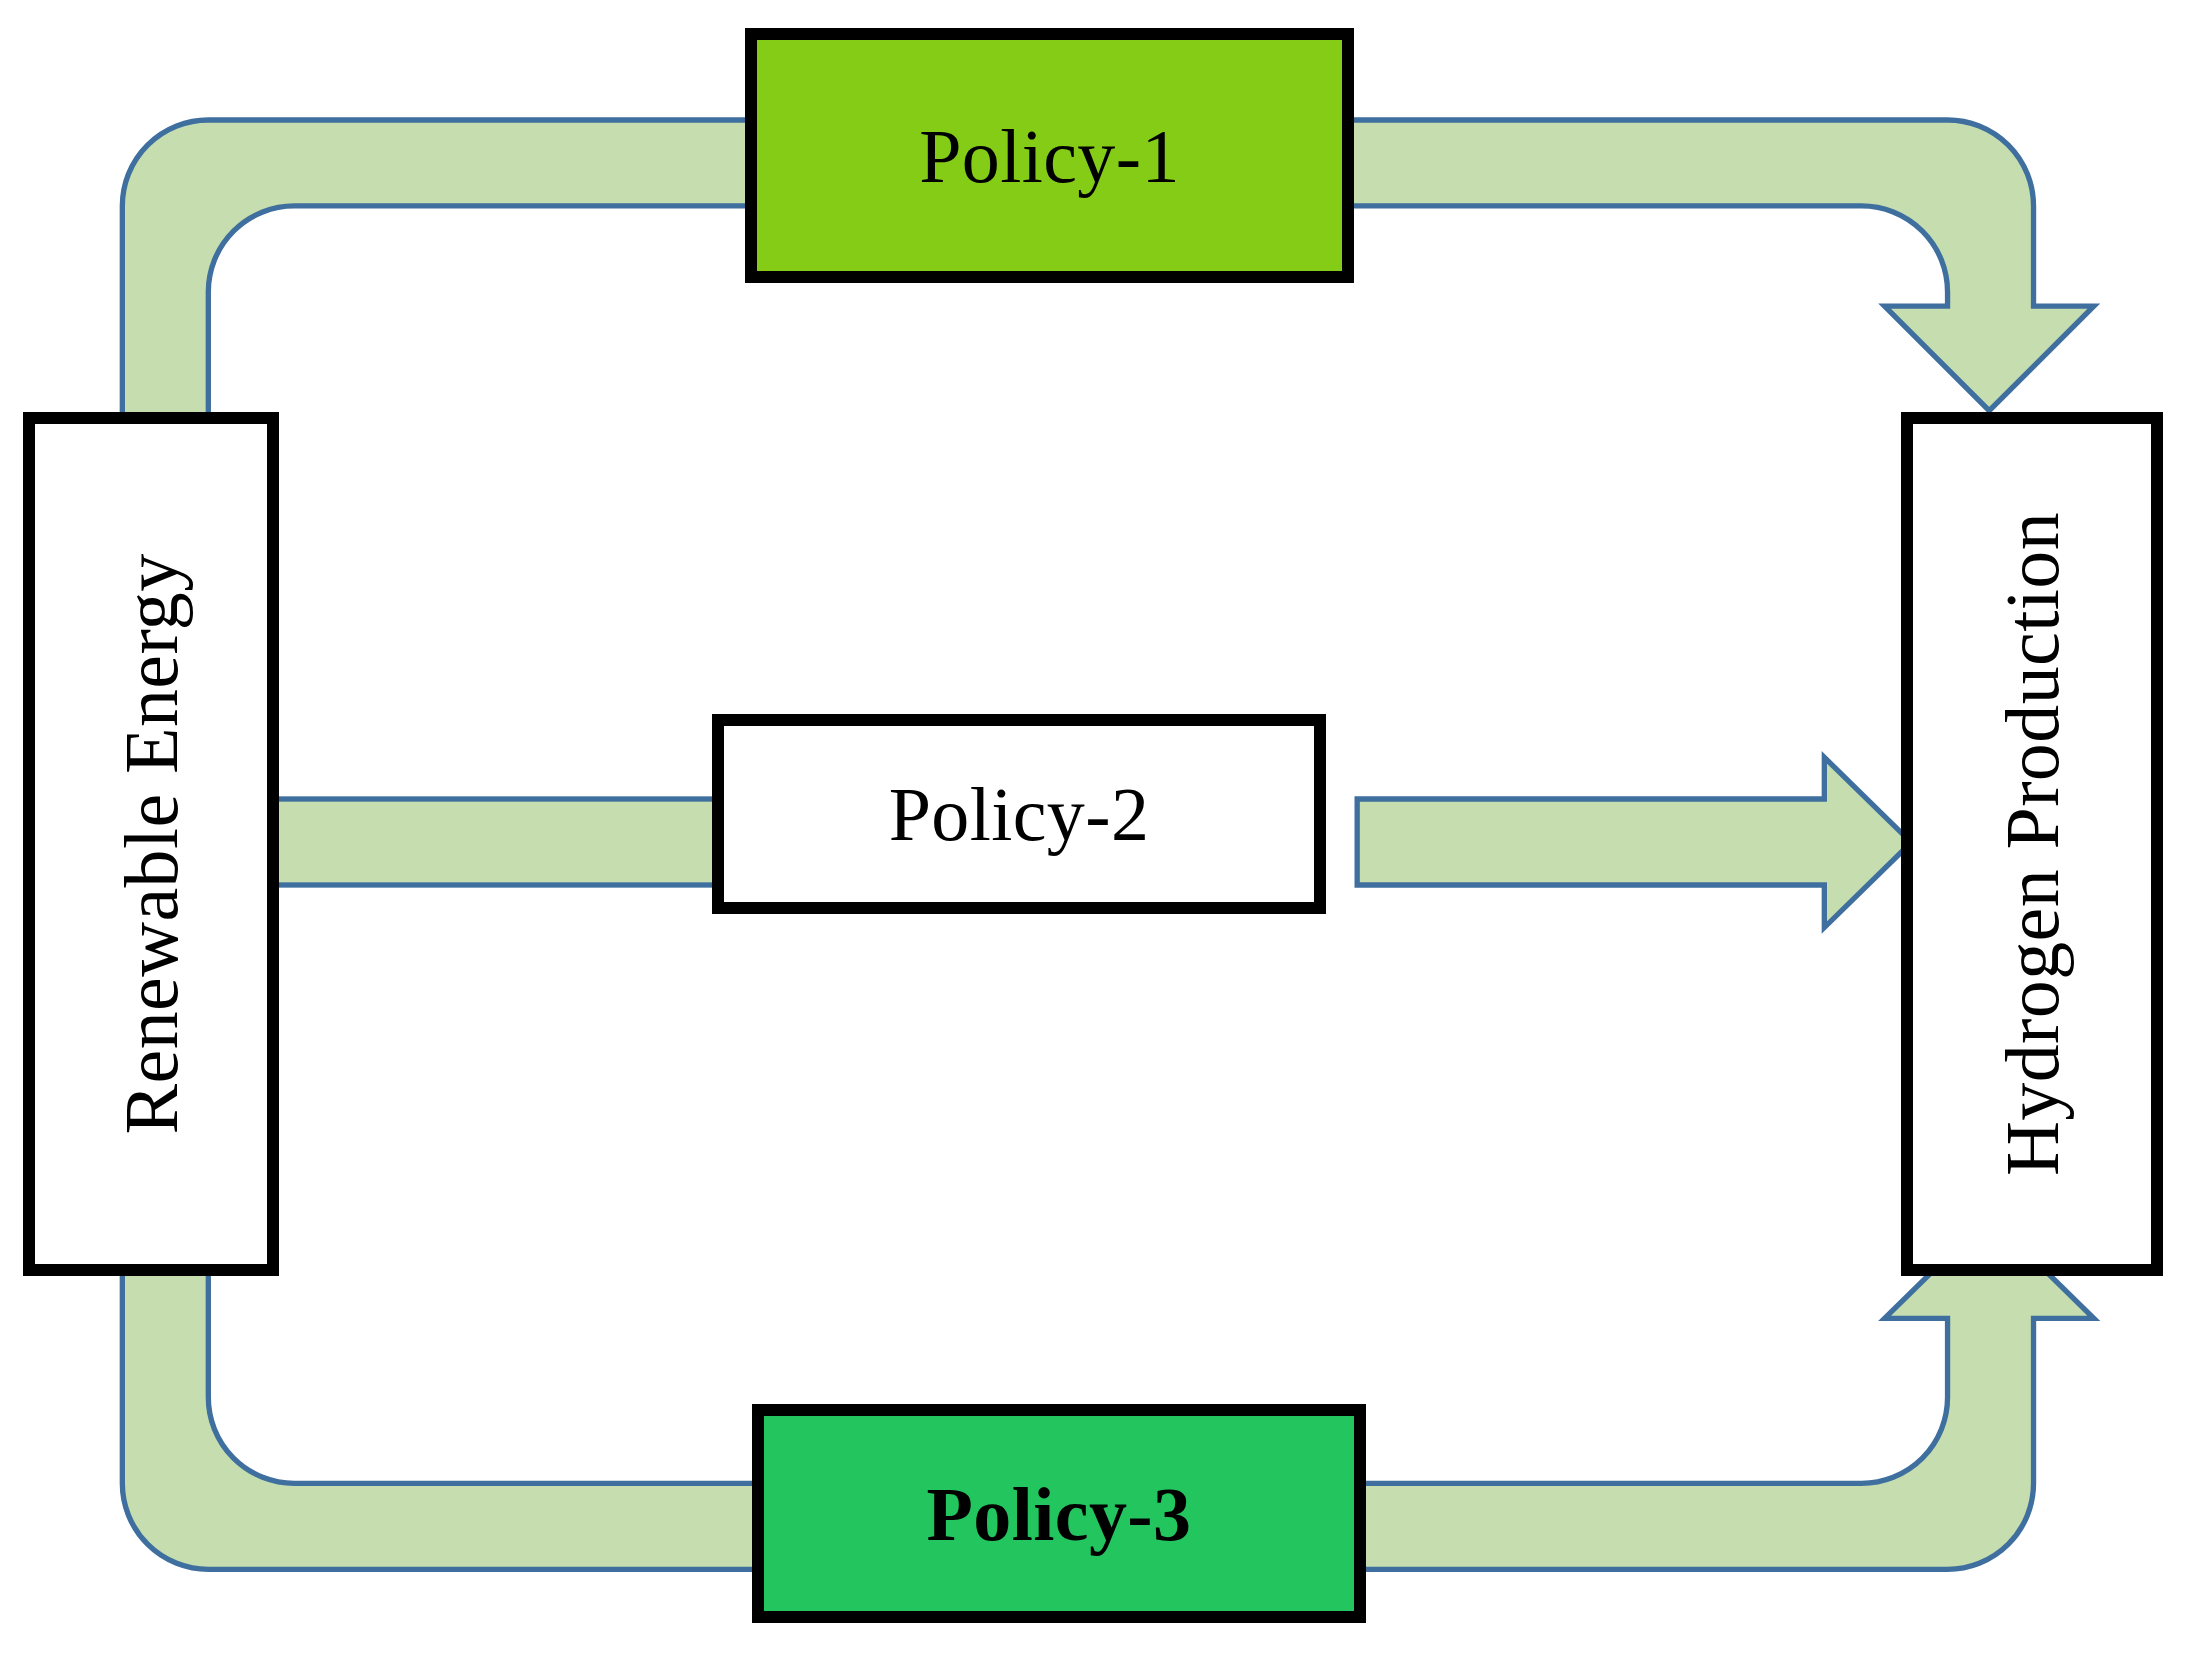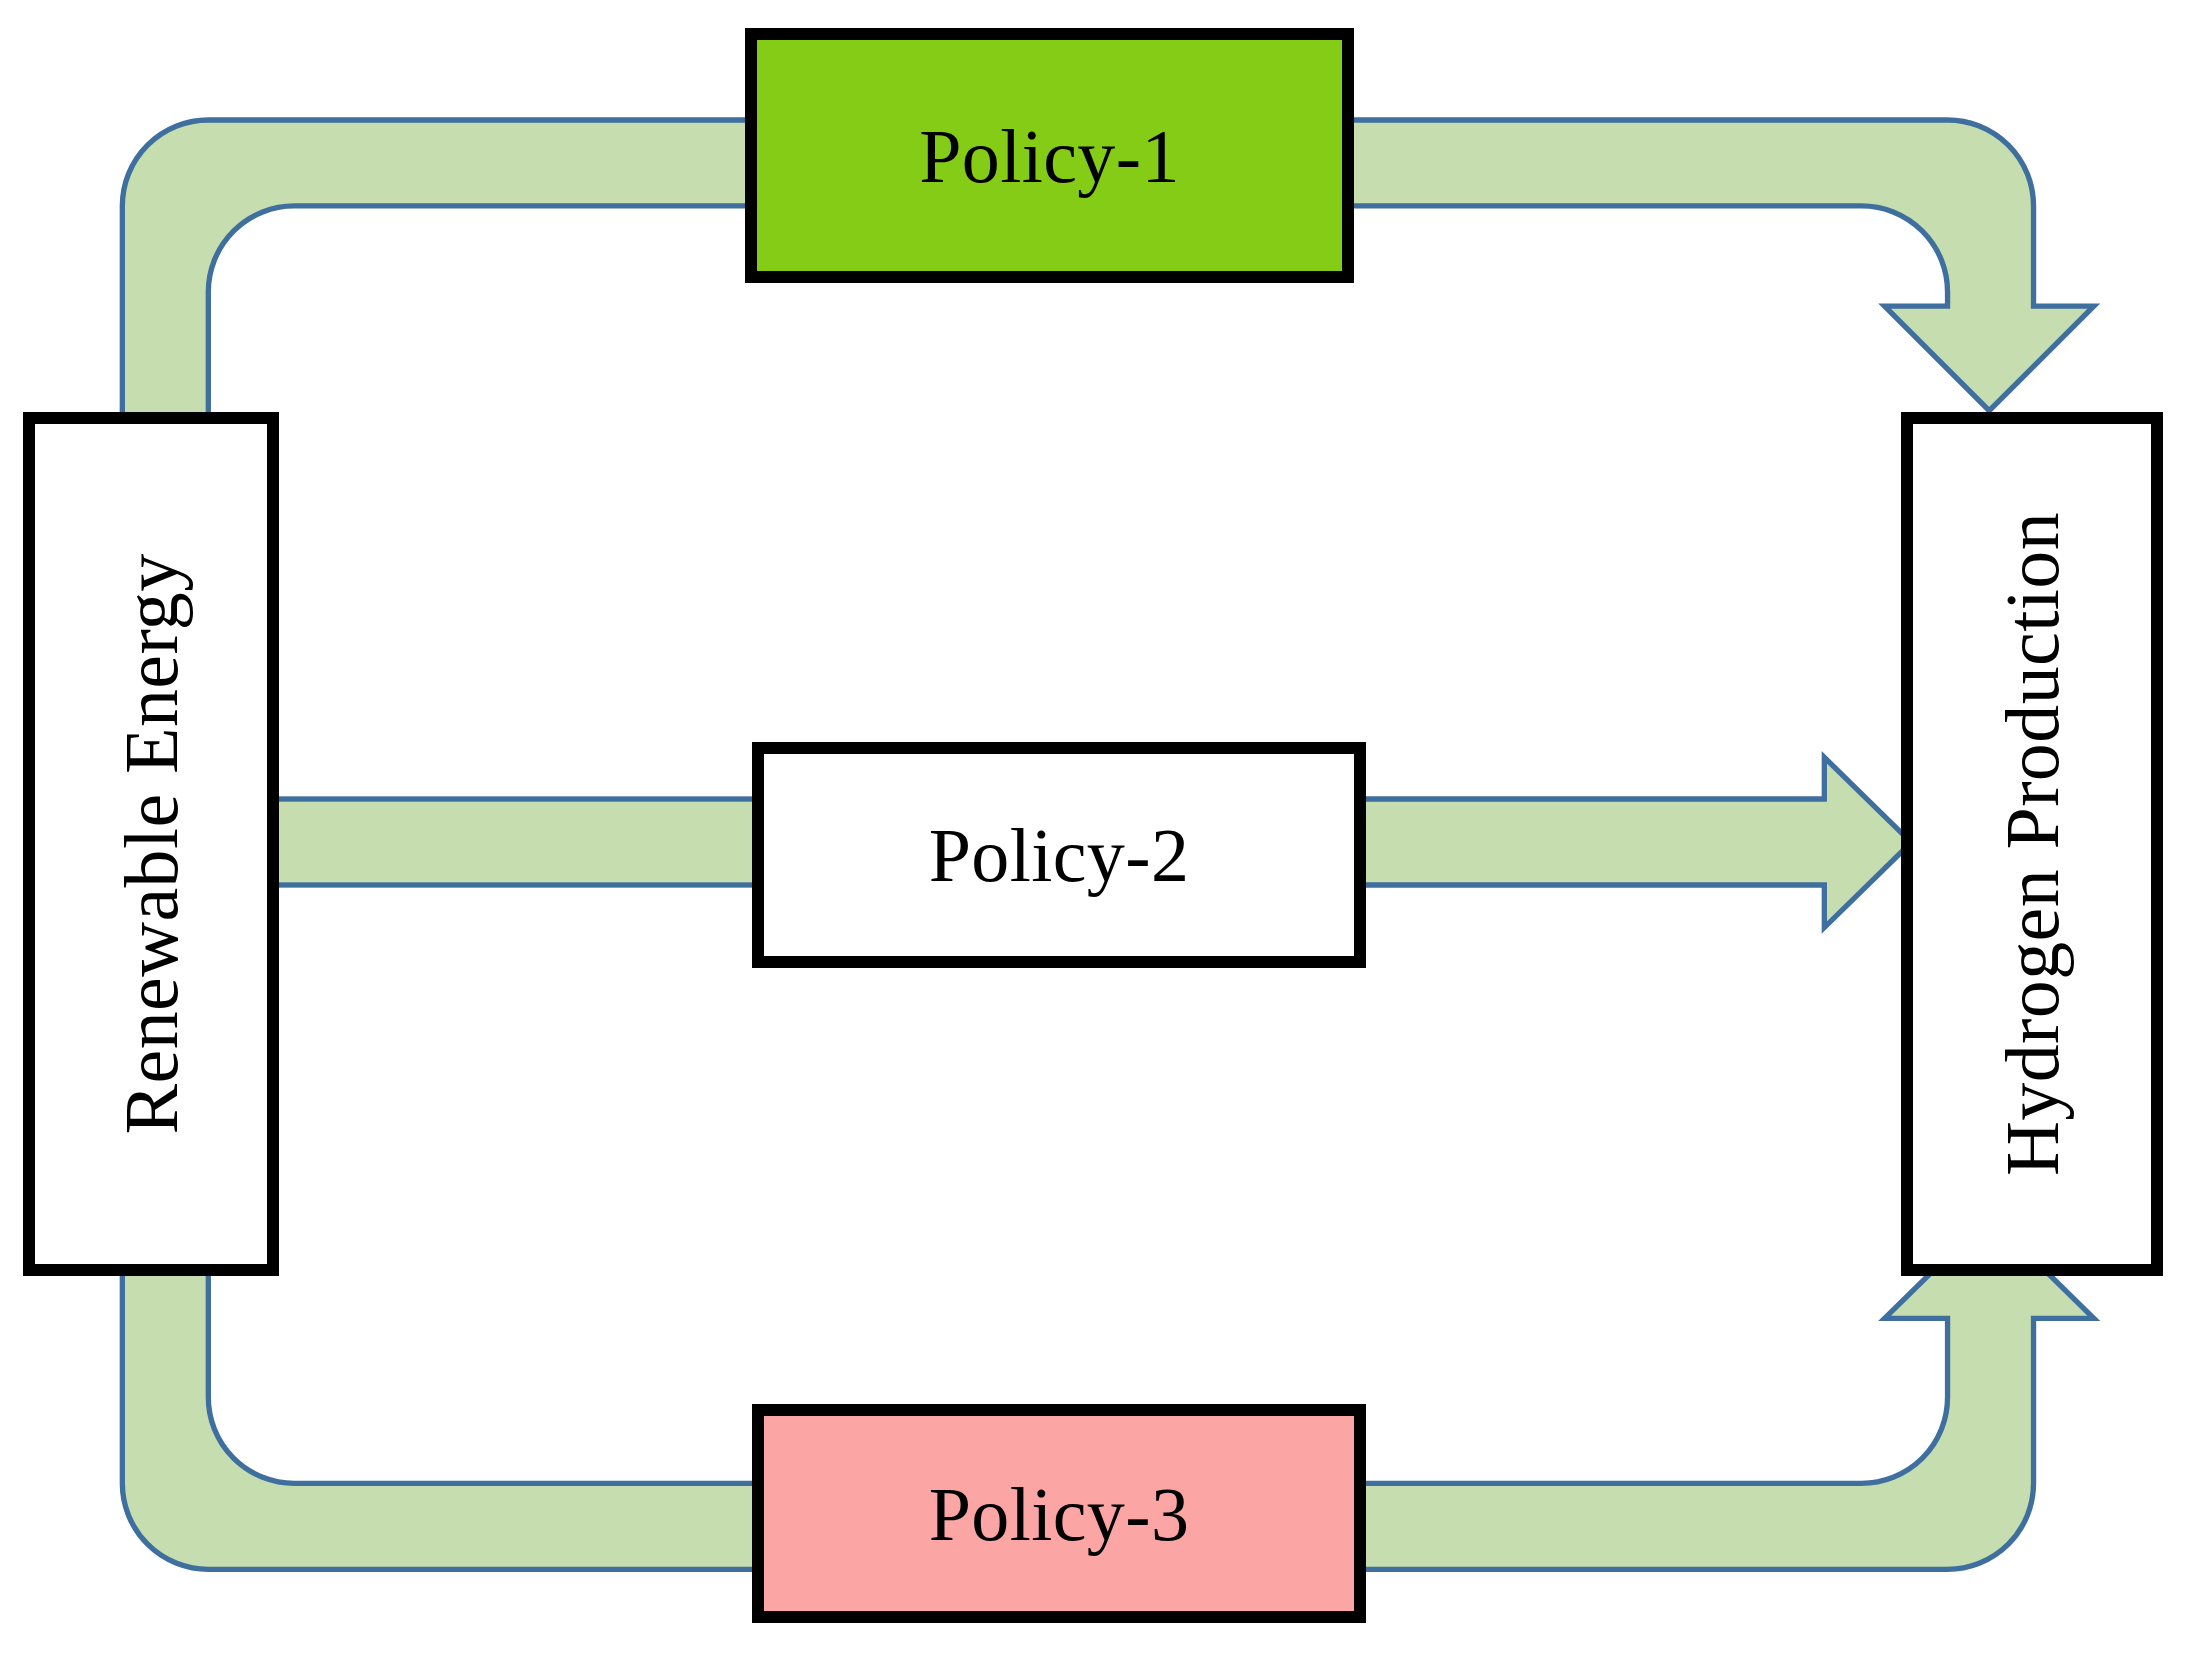--- a/index.html
+++ b/index.html
@@ -55,21 +55,21 @@
   #box-renewable-energy {
     left: 23px;  top: 412px;  width: 256px;  height: 864px;
   }
   #box-hydrogen-production {
     left: 1901px; top: 412px;  width: 262px;  height: 864px;
   }
   #box-policy-1 {
     left: 745px;  top: 28px;   width: 609px;  height: 255px;
   }
   #box-policy-2 {
-    left: 752px;  top: 714px;  width: 614px;  height: 226px; margin-top: 28px;
+    left: 712px;  top: 714px;  width: 614px;  height: 200px;
   }
   #box-policy-3 {
     left: 752px;  top: 1404px; width: 614px;  height: 219px;
   }
 </style>
 </head>
 <body style="background: rgb(255, 255, 255);">
 
 <div id="diagram-root" style="background: rgb(255, 255, 255);">
 
@@ -147,18 +147,18 @@
   </div>
 
   <div class="node-box" id="box-policy-1" style="border-color: rgb(0, 0, 0); background: #84cc16;">
     <span class="node-label label-horizontal" style="color: rgb(0, 0, 0);">Policy-1</span>
   </div>
 
   <div class="node-box" id="box-policy-2" style="border-color: rgb(0, 0, 0); background: rgb(255, 255, 255);">
     <span class="node-label label-horizontal" style="color: rgb(0, 0, 0);">Policy-2</span>
   </div>
 
-  <div class="node-box" id="box-policy-3" style="border-color: rgb(0, 0, 0); background: #fca5a5;">
+  <div class="node-box" id="box-policy-3" style="border-color: rgb(0, 0, 0); background: #22c55e; font-weight: bold;">
     <span class="node-label label-horizontal" style="color: rgb(0, 0, 0);">Policy-3</span>
   </div>
 
 </div>
 
 
 </body></html>

